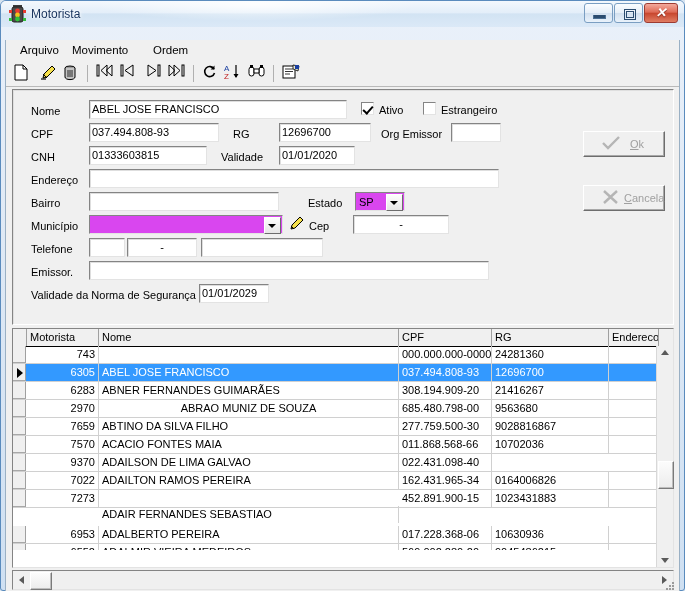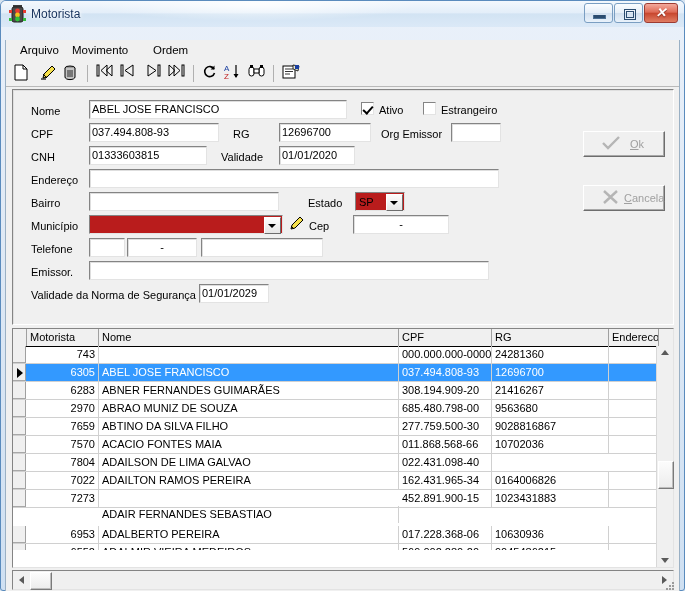--- a/index.html
+++ b/index.html
@@ -85,21 +85,21 @@
     position:absolute;box-sizing:border-box;height:19px;
     background:#fff;border:1px solid #848484;
     border-right-color:#e3e3e3;border-bottom-color:#e3e3e3;
     box-shadow:inset 1px 1px 0 #5a5a5a33;
     font-family:"Liberation Sans", sans-serif;font-size:11px;color:#000;
     line-height:17px;padding:0 2px;white-space:nowrap;overflow:hidden;
   }
   .fld.center{text-align:center;}
   .combo{
     position:absolute;box-sizing:border-box;height:19px;
-    background:#b91c1c;border:1px solid #848484;
+    background:#d946ef;border:1px solid #848484;
     border-right-color:#e3e3e3;border-bottom-color:#e3e3e3;
   }
   .combo .ctext{position:absolute;left:3px;top:1px;height:16px;line-height:16px;font-size:11px;}
   .combo .carrow{
     position:absolute;right:1px;top:1px;width:15px;height:15px;
     background:linear-gradient(to bottom,#fdfdfd,#e6e6e6);
     border:1px solid #fff;border-right-color:#6d6d6d;border-bottom-color:#6d6d6d;
   }
   .combo .carrow:after{
     content:"";position:absolute;left:3px;top:6px;
@@ -387,21 +387,21 @@
             <div class="ind"></div>
             <div class="cell num" style="left: 14px; width: 72px;">6283</div>
             <div class="cell " style="left: 86px; width: 300px;">ABNER FERNANDES GUIMARÃES</div>
             <div class="cell " style="left: 386px; width: 93px;">308.194.909-20</div>
             <div class="cell " style="left: 479px; width: 117px;">21416267</div>
             <div class="cell " style="left: 596px; width: 50px;"></div>
           </div>
           <div class="row" style="top: 54px;">
             <div class="ind"></div>
             <div class="cell num" style="left: 14px; width: 72px;">2970</div>
-            <div class="cell " style="left: 86px; width: 300px;">ABRAO MUNIZ DE SOUZA</div>
+            <div class="cell " style="left: 86px; width: 300px; text-align: center;">ABRAO MUNIZ DE SOUZA</div>
             <div class="cell " style="left: 386px; width: 93px;">685.480.798-00</div>
             <div class="cell " style="left: 479px; width: 117px;">9563680</div>
             <div class="cell " style="left: 596px; width: 50px;"></div>
           </div>
           <div class="row" style="top: 72px;">
             <div class="ind"></div>
             <div class="cell num" style="left: 14px; width: 72px;">7659</div>
             <div class="cell " style="left: 86px; width: 300px;">ABTINO DA SILVA FILHO</div>
             <div class="cell " style="left: 386px; width: 93px;">277.759.500-30</div>
             <div class="cell " style="left: 479px; width: 117px;">9028816867</div>
@@ -410,21 +410,21 @@
           <div class="row" style="top: 90px;">
             <div class="ind"></div>
             <div class="cell num" style="left: 14px; width: 72px;">7570</div>
             <div class="cell " style="left: 86px; width: 300px;">ACACIO FONTES MAIA</div>
             <div class="cell " style="left: 386px; width: 93px;">011.868.568-66</div>
             <div class="cell " style="left: 479px; width: 117px;">10702036</div>
             <div class="cell " style="left: 596px; width: 50px;"></div>
           </div>
           <div class="row" style="top: 108px;">
             <div class="ind"></div>
-            <div class="cell num" style="left: 14px; width: 72px;">7804</div>
+            <div class="cell num" style="left: 14px; width: 72px;">9370</div>
             <div class="cell " style="left: 86px; width: 300px;">ADAILSON DE LIMA GALVAO</div>
             <div class="cell " style="left: 386px; width: 93px;">022.431.098-40</div>
             <div class="cell " style="left: 596px; width: 50px;"></div>
           </div>
           <div class="row" style="top: 126px;">
             <div class="ind"></div>
             <div class="cell num" style="left: 14px; width: 72px;">7022</div>
             <div class="cell " style="left: 86px; width: 300px;">ADAILTON RAMOS PEREIRA</div>
             <div class="cell " style="left: 386px; width: 93px;">162.431.965-34</div>
             <div class="cell " style="left: 479px; width: 117px;">0164006826</div>

